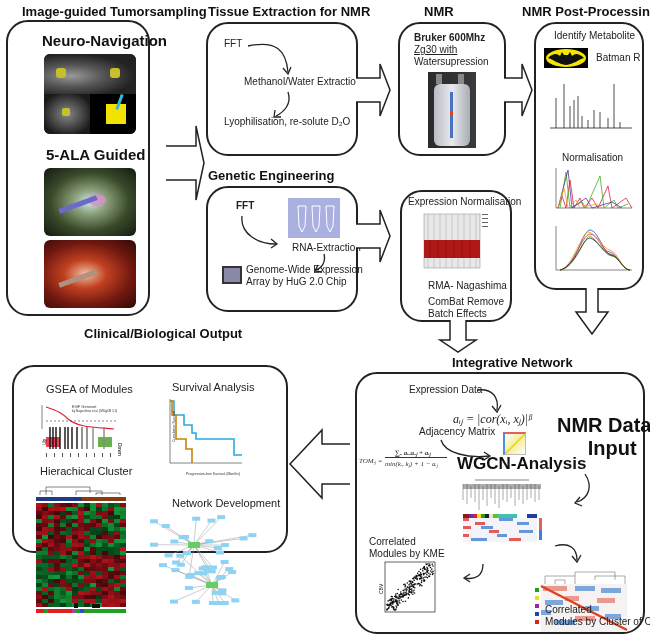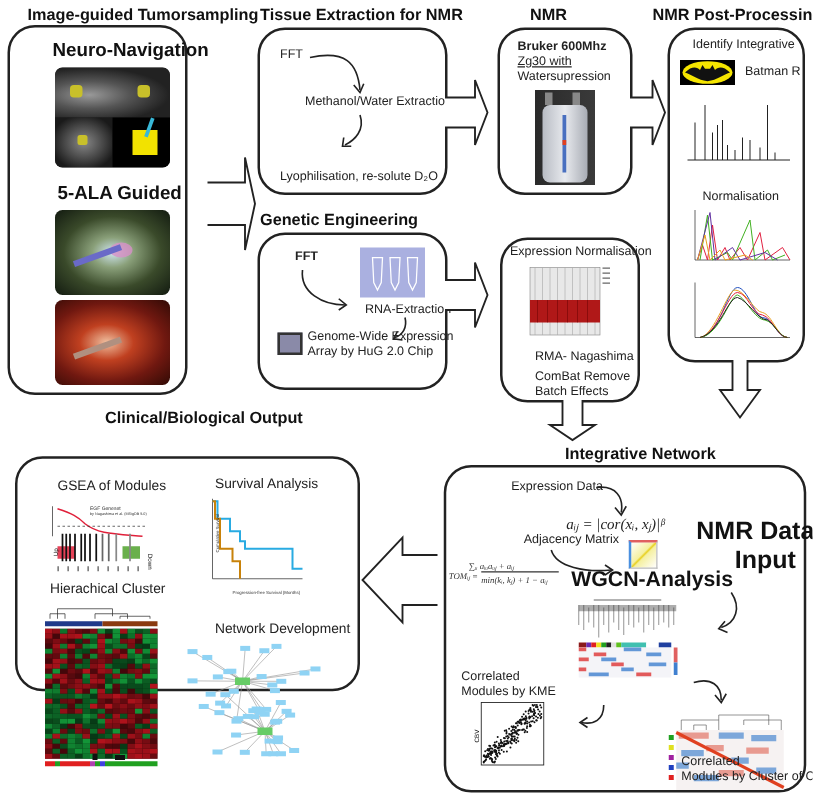--- a/index.html
+++ b/index.html
@@ -48,21 +48,21 @@
   <div class="txt" style="left:16px;top:14px;">FFT</div>
   <svg width="60" height="40" style="left:38px;top:16px;">
     <path d="M2,6 C30,0 40,10 42,32" fill="none" stroke="#222" stroke-width="1.3"></path>
     <path d="M37,28 L42,34 L45,27" fill="none" stroke="#222" stroke-width="1.3"></path>
   </svg>
   <div class="txt" style="left:36px;top:52px;">Methanol/Water Extraction</div>
   <svg width="30" height="30" style="left:62px;top:66px;">
     <path d="M18,2 C22,14 14,22 6,26" fill="none" stroke="#222" stroke-width="1.3"></path>
     <path d="M5,20 L4,27 L11,27" fill="none" stroke="#222" stroke-width="1.3"></path>
   </svg>
-  <div class="txt" style="left:16px;top:92px;margin-top:20px;">Lyophilisation, re-solute D₂O</div>
+  <div class="txt" style="left:16px;top:92px;">Lyophilisation, re-solute D₂O</div>
 </div>
 
 <svg width="40" height="60" style="left:356px;top:60px;">
   <polyline points="0,18 24,18 24,4 34,30 24,56 24,42 0,42" fill="#fff" stroke="#222" stroke-width="1.5"></polyline>
 </svg>
 
 <div class="title" style="left:424px;top:4px;">NMR</div>
 <div class="box" style="left:398px;top:22px;width:108px;height:134px;">
   <div class="txt" style="left:14px;top:8px;font-weight:bold;">Bruker 600Mhz</div>
   <div class="txt" style="left:14px;top:20px;text-decoration:underline;">Zg30 with</div>
@@ -75,21 +75,21 @@
     <div class="abs" style="left:30px;top:2px;width:6px;height:10px;background:#888;"></div>
   </div>
 </div>
 
 <svg width="40" height="60" style="left:504px;top:60px;">
   <polyline points="0,18 18,18 18,4 28,30 18,56 18,42 0,42" fill="#fff" stroke="#222" stroke-width="1.5"></polyline>
 </svg>
 
 <div class="title" style="left:522px;top:4px;">NMR Post-Processing</div>
 <div class="box" style="left:534px;top:22px;width:110px;height:268px;">
-  <div class="txt" style="left:18px;top:6px;">Identify Integrative</div>
+  <div class="txt" style="left:18px;top:6px;">Identify Metabolite</div>
   <svg width="44" height="20" style="left:8px;top:24px;">
     <rect x="0" y="0" width="44" height="20" fill="#000"></rect>
     <ellipse cx="22" cy="10" rx="20" ry="9" fill="#f5e500"></ellipse>
     <path d="M4,10 C10,4 14,6 16,8 L18,4 L20,7 L24,7 L26,4 L28,8 C30,6 34,4 40,10 C34,12 30,16 22,17 C14,16 10,12 4,10Z" fill="#111"></path>
   </svg>
   <div class="txt" style="left:60px;top:28px;">Batman R</div>
   <svg width="84" height="54" style="left:12px;top:56px;">
     <g stroke="#222" stroke-width="0.8">
       <line x1="2" y1="48" x2="84" y2="48"></line>
       <line x1="8" y1="48" x2="8" y2="18"></line>
@@ -208,21 +208,21 @@
   </svg>
   <div class="txt" style="left:96px;top:36px;font-family:'Liberation Serif',serif;font-style:italic;font-size:12px;">aᵢⱼ = |cor(xᵢ, xⱼ)|ᵝ</div>
   <div class="txt" style="left:62px;top:52px;">Adjacency Matrix</div>
   <svg width="60" height="26" style="left:82px;top:64px;">
     <path d="M2,2 C6,16 30,20 50,18" fill="none" stroke="#222" stroke-width="1.3"></path>
     <path d="M45,14 L51,18 L45,22" fill="none" stroke="#222" stroke-width="1.3"></path>
   </svg>
   <div class="abs" style="left:146px;top:58px;width:20px;height:20px;background:linear-gradient(135deg,#fff 0,#f5f0a0 45%,#e8d020 50%,#f5f0a0 55%,#fff 100%);border:1px solid #bbb;border-left:2px solid #4a90e0;border-top:2px solid #e06060;"></div>
   <div class="abs" style="left:2px;top:74px;font-family:'Liberation Serif',serif;font-style:italic;font-size:7px;color:#333;">
     <span class="abs" style="left:0;top:8px;white-space:nowrap;">TOMᵢⱼ =</span>
-    <span class="abs" style="left:16px;top:0;white-space:nowrap;">∑ᵤ aᵢᵤaᵤⱼ + aᵢⱼ</span>
+    <span class="abs" style="left:36px;top:0;white-space:nowrap;font-weight:bold;">∑ᵤ aᵢᵤaᵤⱼ + aᵢⱼ</span>
     <span class="abs" style="left:26px;top:9px;width:62px;height:0;border-top:0.8px solid #333;"></span>
     <span class="abs" style="left:26px;top:11px;white-space:nowrap;">min(kᵢ, kⱼ) + 1 − aᵢⱼ</span>
   </div>
   <div class="big" style="left:100px;top:80px;font-size:17px;">WGCN-Analysis</div>
   <div class="big" style="left:200px;top:40px;font-size:20px;text-align:center;">
     <div>NMR Data</div>
     <div style="padding-left:16px;">Input</div>
   </div>
   <svg width="30" height="40" style="left:214px;top:98px;">
     <path d="M14,2 C22,14 18,26 6,30" fill="none" stroke="#222" stroke-width="1.3"></path>

